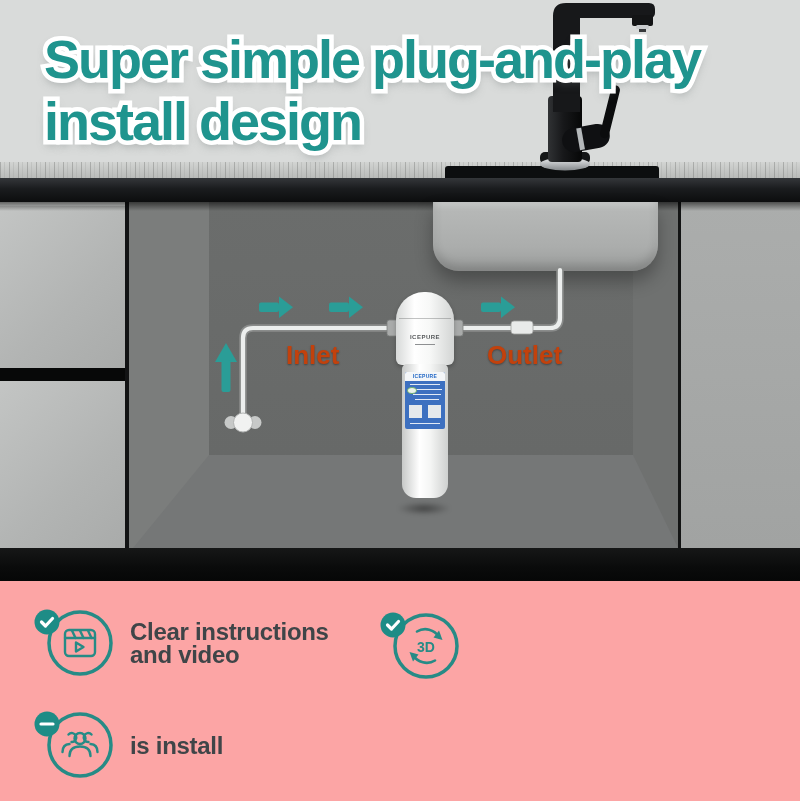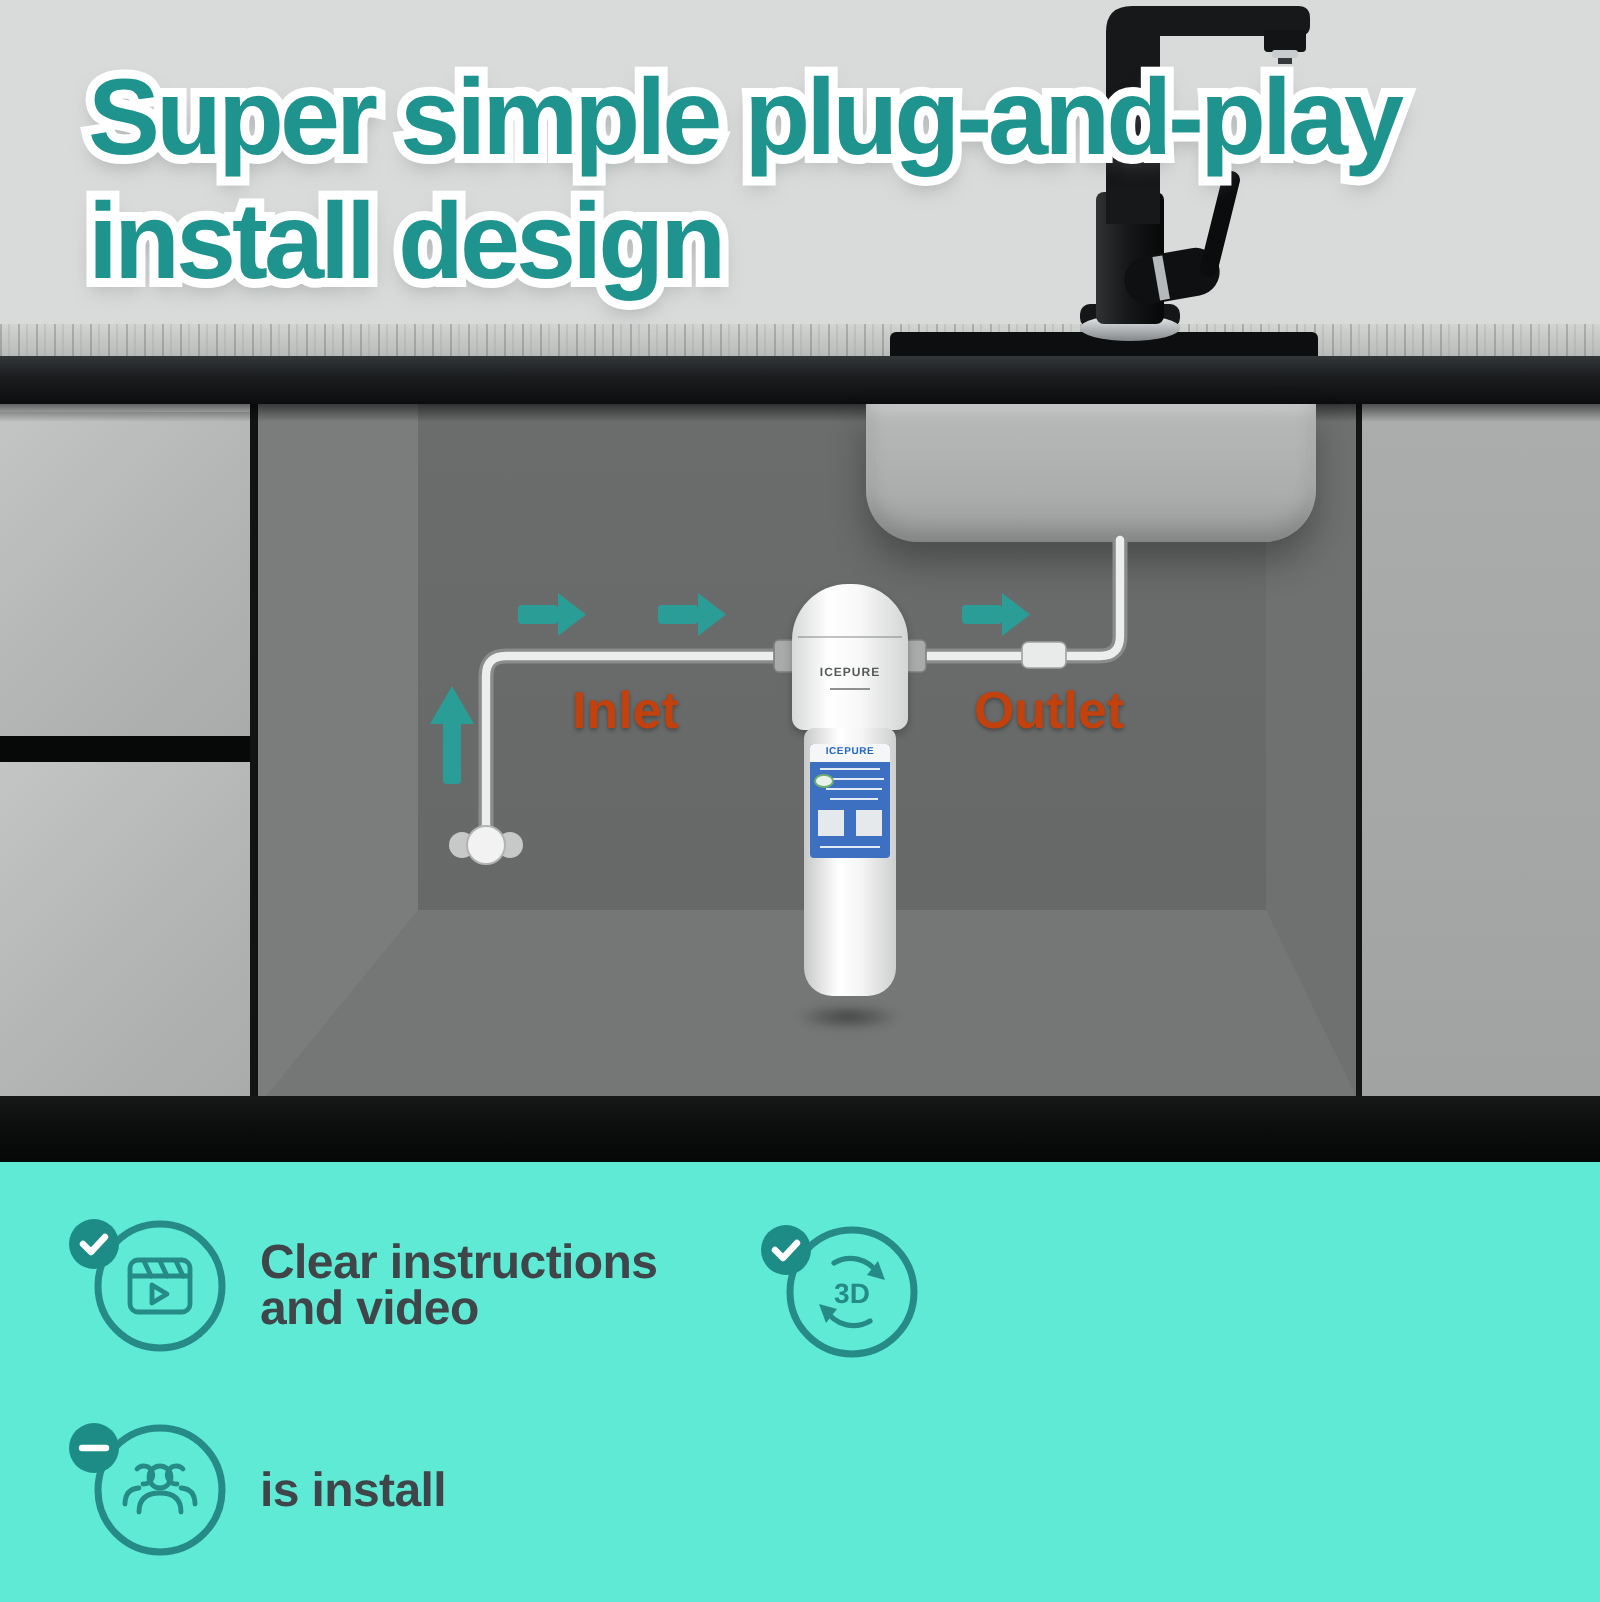--- a/index.html
+++ b/index.html
@@ -86,21 +86,21 @@
   .qr{position:absolute;top:33px;width:13px;height:13px;background:#e6e9ec;
      background-image:repeating-linear-gradient(0deg,#45494d 0 1.5px,rgba(0,0,0,0) 1.5px 3px),
                       repeating-linear-gradient(90deg,#45494d 0 1.5px,rgba(0,0,0,0) 1.5px 3px);
      background-blend-mode:lighten;}
   .qr1{left:4px;} .qr2{left:23px;}
   .filter-shadow{left:397px;top:502px;width:54px;height:13px;border-radius:50%;
      background:radial-gradient(ellipse at center,rgba(0,0,0,.45) 0%,rgba(0,0,0,0) 70%);
      filter:blur(2px);z-index:13;}
 
   
-  .bottom{left:0;top:581px;width:800px;height:220px;background:#5eead4;z-index:30;}
+  .bottom{left:0;top:581px;width:800px;height:220px;background:#fca5a5;z-index:30;}
   .feature{position:absolute;display:flex;align-items:center;gap:17px;}
   .f1{left:47px;top:29px;} .f2{left:393px;top:32px;}
   .f3{left:47px;top:131px;} .f4{left:393px;top:131px;}
   .icon-wrap{position:relative;width:66px;height:66px;flex:0 0 66px;}
   .badge{position:absolute;left:-13px;top:-1px;width:26px;height:26px;}
   .ftext{font-size:24px;line-height:23px;font-weight:bold;color:#3f4548;letter-spacing:-.3px;white-space:nowrap;}
 </style>
 </head>
 <body>
 

